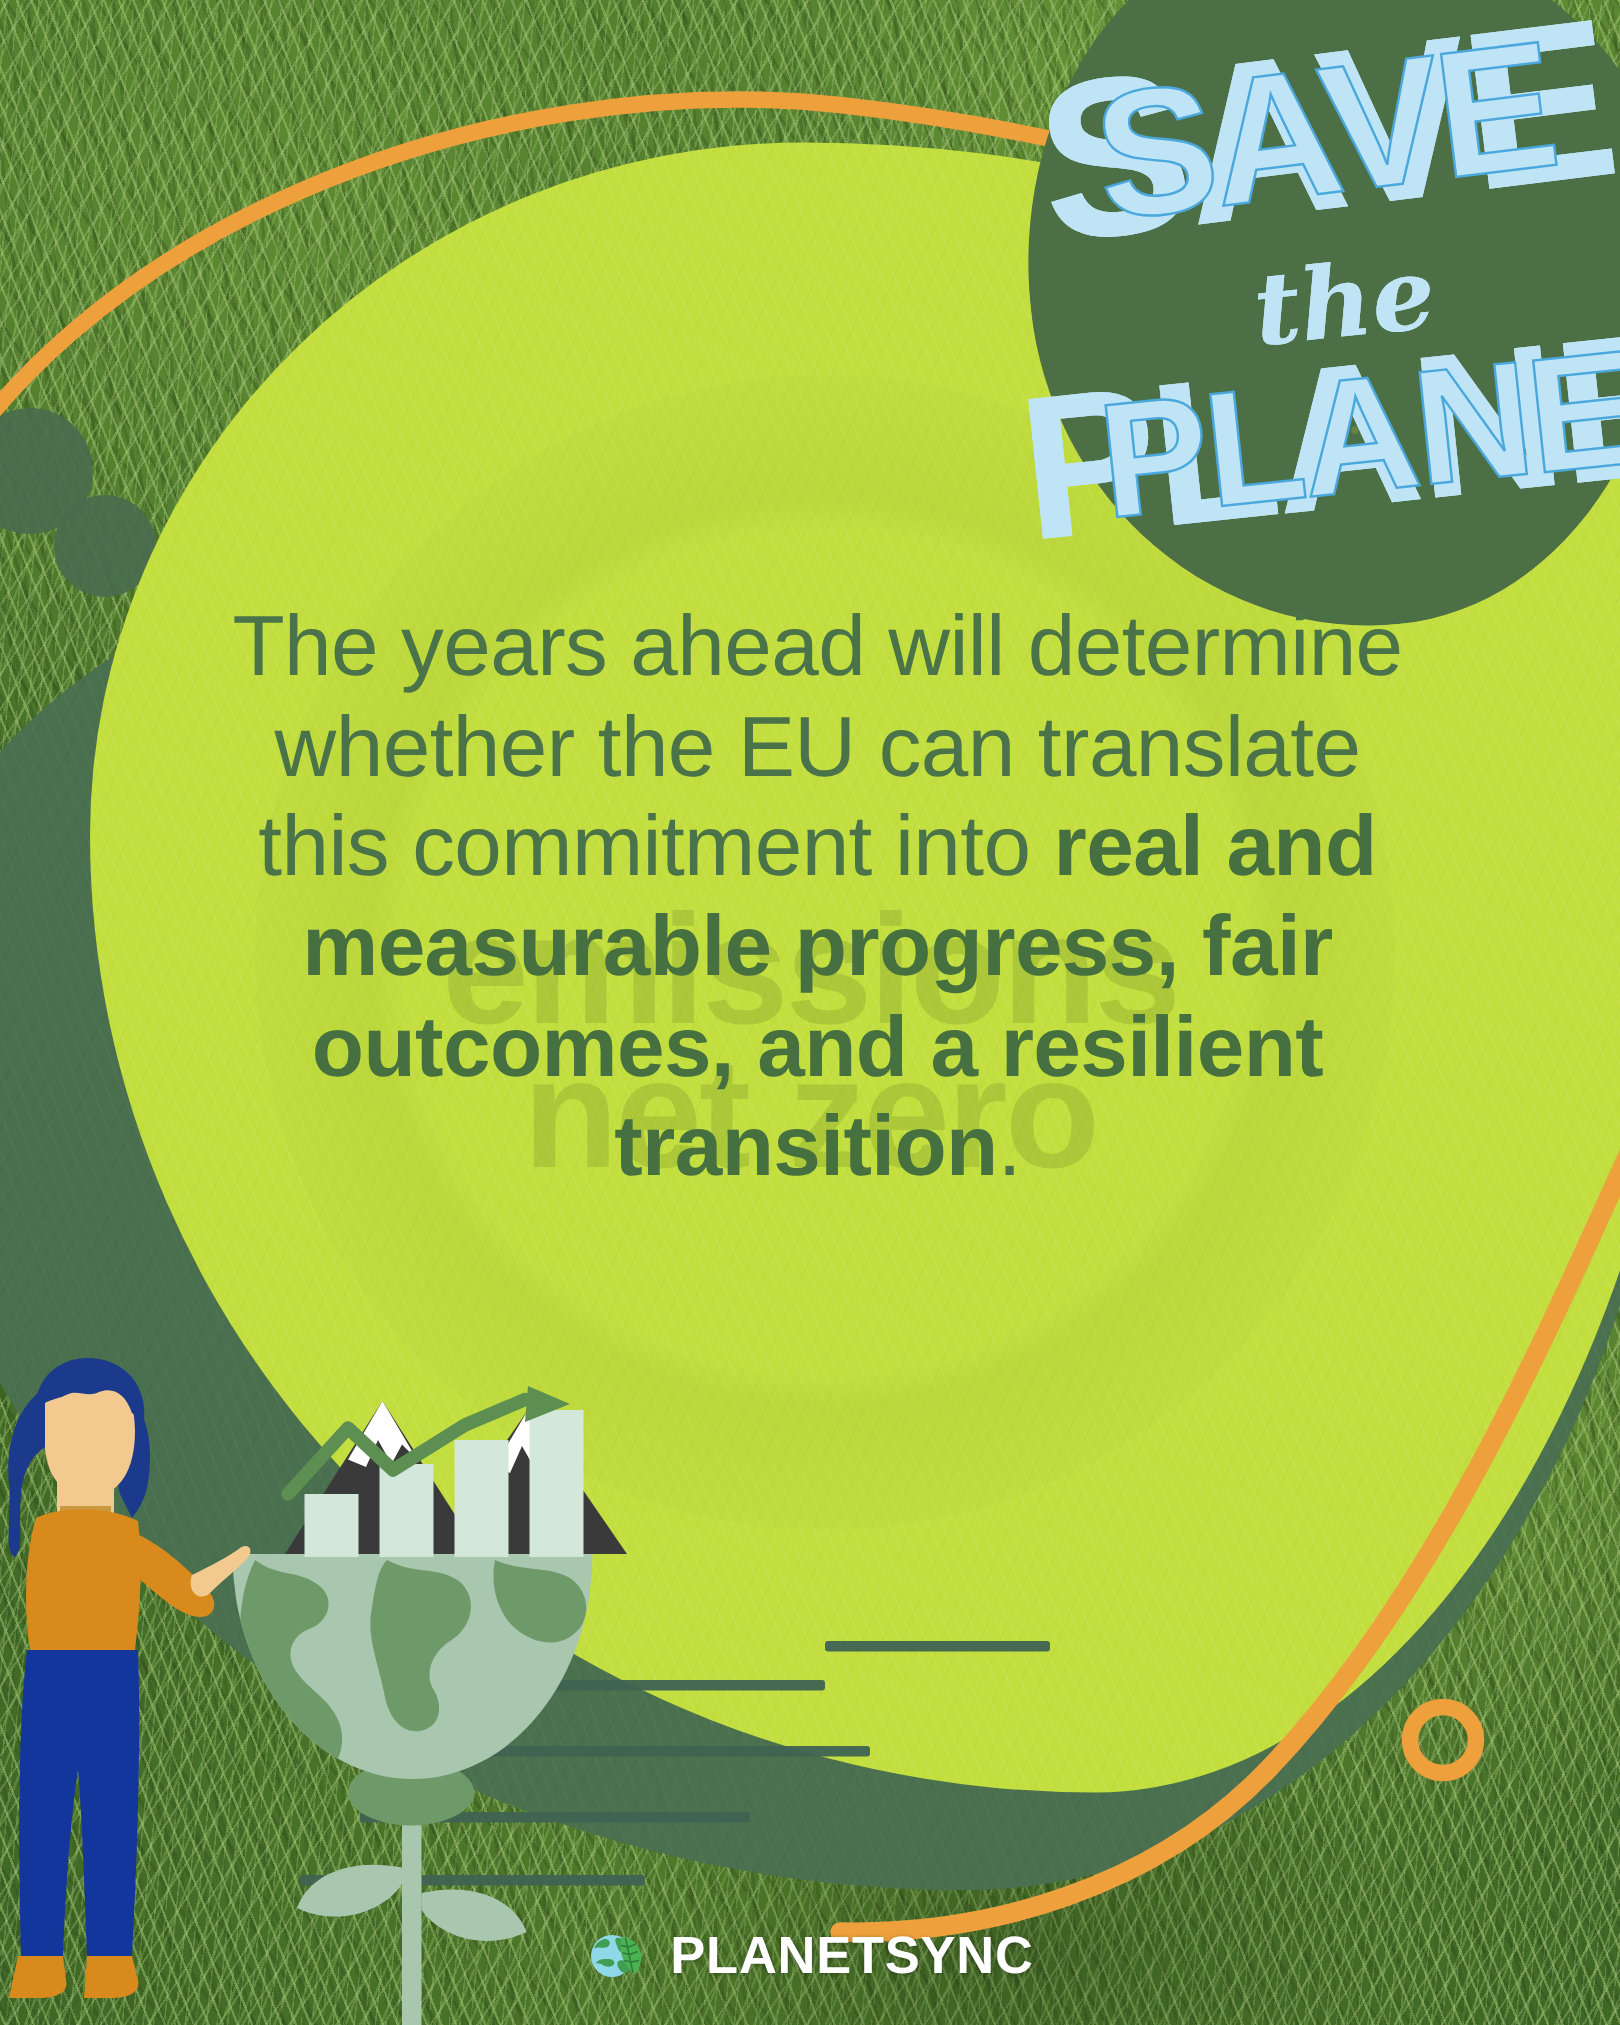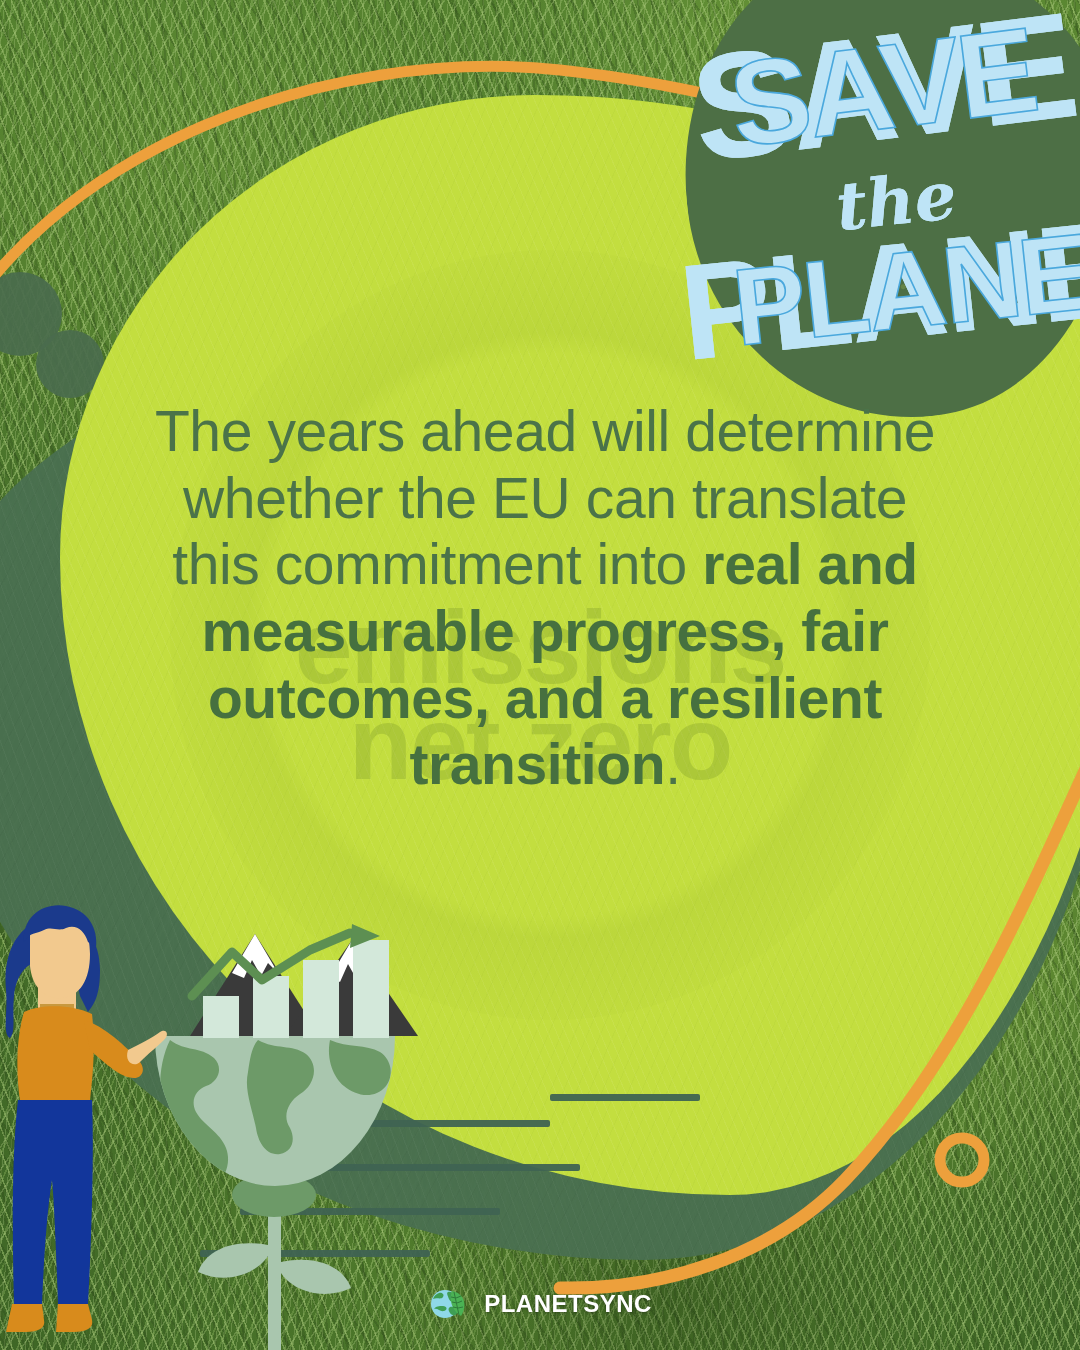--- a/index.html
+++ b/index.html
@@ -149,21 +149,21 @@
   
   .illus{ position:absolute; left:0px; top:900px; width:430px; height:450px; }
   .illus svg{ display:block; }
 
   
   .logo{
     position:absolute; left:0; right:0; bottom:25px;
     display:flex; align-items:center; justify-content:center; gap:14px;
   }
   .logo-text{
-    color:#fff; font-weight:bold; font-size:24px; letter-spacing:.5px;
+    color:#fff; font-weight:bold; font-size:35px; letter-spacing:.5px;
     text-shadow:0 1px 3px rgba(0,0,0,.35);
   }
 </style>
 </head>
 <body>
 
 <div id="poster">
 
   <div class="grass-base"></div>
   <div class="grass-blades"></div>

